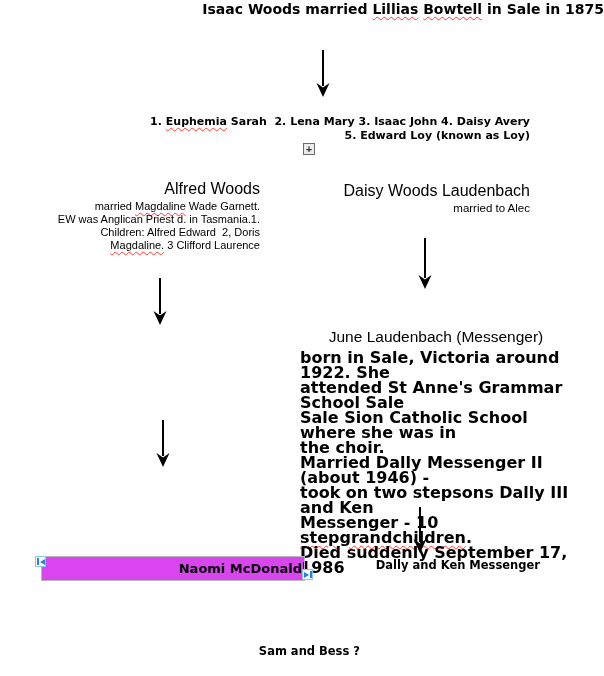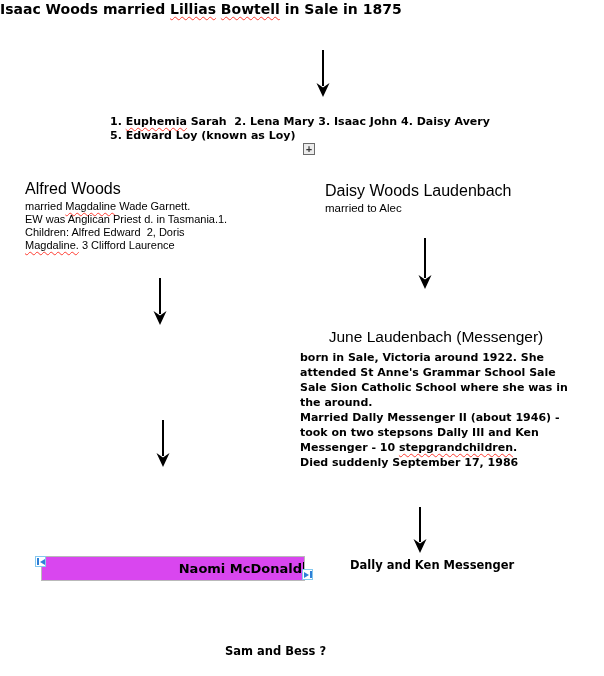--- a/index.html
+++ b/index.html
@@ -3,21 +3,21 @@
 <meta charset="utf-8">
 <style>
   html,body { margin:0; padding:0; background:#ffffff; }
   #canvas {
     position:relative; width:604px; height:676px; background:#ffffff;
     font-family:"DejaVu Sans", sans-serif; color:#000; overflow:hidden;
   }
   .abs { position:absolute; }
   .comic { font-family:"DejaVu Sans", sans-serif; font-weight:600; }
   .helv  { font-family:"Liberation Sans", sans-serif; font-weight:400; }
-  .center { text-align:left; }
+  .center { text-align:right; }
   .line { white-space:pre-wrap; }
   .miss {
     text-decoration-line:underline;
     text-decoration-style:wavy;
     text-decoration-color:#ff3b30;
     text-decoration-thickness:1px;
     text-underline-offset:2px;
   }
   
   #title { left:0; right:0; top:21; font-size:14px; line-height:18px; }
@@ -39,21 +39,21 @@
   #edward .line { font-size:11px; line-height:13px; }
   
   #daisy { left:325px; width:205px; top:182px; }
   #daisy .blk-heading { font-size:16px; line-height:18px; }
   #daisy .line { font-size:11.5px; line-height:13px; margin-top:2px; }
   
   #clifford { left:28px; width:260px; top:340px; font-size:11.5px; line-height:16.5px; }
   
   #june { left:300px; width:272px; top:328px; }
   #june .blk-heading { font-size:15.5px; line-height:18px; text-align:center; }
-  #june .body { margin-top:4px; font-size:11px; line-height:15px; text-align:left; }
+  #june .body { margin-top:4px; font-size:16px; line-height:15px; text-align:left; }
   
   #textbox {
     left:41px; top:556px; width:262px; height:23px; box-sizing:content-box;
     border:1px solid #b9b9b9; background:#d946ef;
     display:flex; align-items:center; justify-content:flex-end;
     font-size:13px;
   }
   .caret {
     display:inline-block; width:1px; height:13px; background:#000;
     margin-left:1px; vertical-align:-2px;
@@ -119,21 +119,21 @@
     <path d="M7 51 L0.5 37 L7 41.5 L13.5 37 Z" fill="#000"></path>
   </svg>
 
 
   <div id="june" class="abs">
     <div class="blk-heading helv">June Laudenbach (Messenger)</div>
     <div class="body comic">
       <div class="line">born in Sale, Victoria around 1922. She</div>
       <div class="line">attended St Anne's Grammar School Sale</div>
       <div class="line">Sale Sion Catholic School where she was in</div>
-      <div class="line">the around.</div>
+      <div class="line">the choir.</div>
       <div class="line">Married Dally Messenger II (about 1946) -</div>
       <div class="line">took on two stepsons Dally III and Ken</div>
       <div class="line"><span>Messenger - 10 </span><span class="miss">stepgrandchildren</span><span>.</span></div>
       <div class="line">Died suddenly September 17, 1986</div>
     </div>
   </div>
 
   <svg class="arrow" style="left:156px;top:420px" width="14" height="47" viewBox="0 0 14 47">
     <line x1="7" y1="0" x2="7" y2="36" stroke="#000" stroke-width="2"></line>
     <path d="M7 47 L0.5 33 L7 37.5 L13.5 33 Z" fill="#000"></path>

